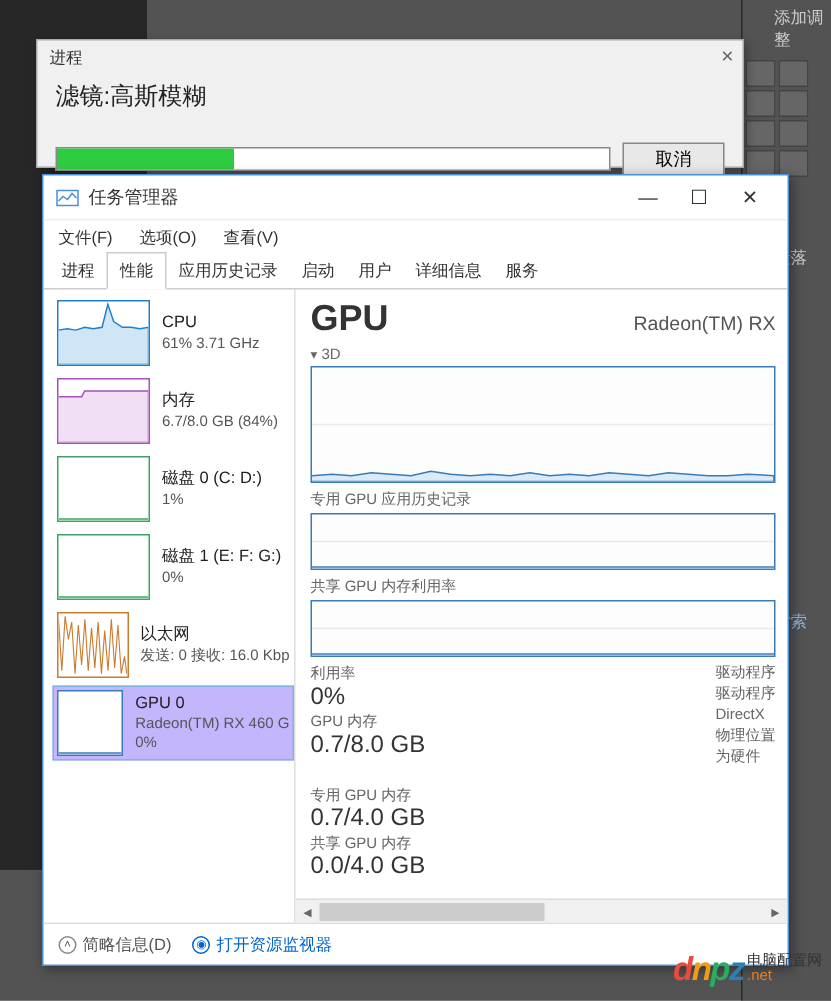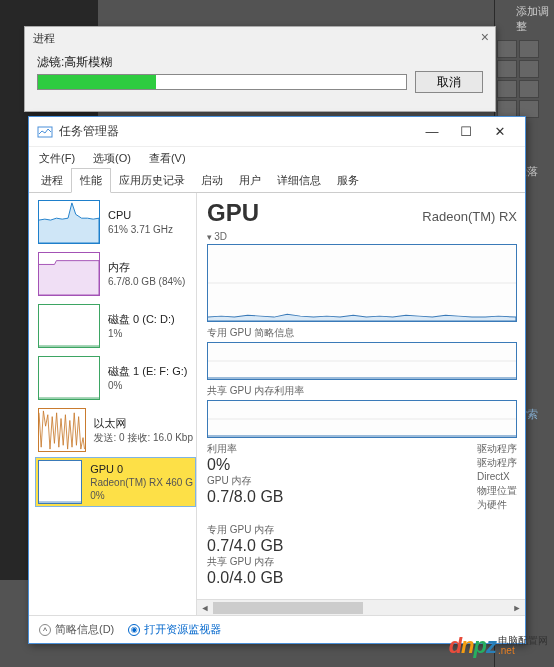--- a/index.html
+++ b/index.html
@@ -11,21 +11,21 @@
 .ps-label { color: #ccc; font-size: 11px; padding: 4px; margin-left: 17px; }
 .ps-icons { display: flex; flex-wrap: wrap; padding: 2px; gap: 2px; }
 .ps-icon { width: 20px; height: 18px; background: #666; border: 1px solid #444; }
 .ps-dark-left { position: absolute; left: 0; top: 0; width: 98px; height: 580px; background: #272727; }
 
 
 .progress-win { position: absolute; left: 24px; top: 26px; width: 472px; height: 86px; background: #f0f0f0; border: 1px solid #aaa; box-shadow: 2px 2px 6px rgba(0,0,0,0.3); }
 .progress-title { font-size: 11px; padding: 4px 8px; color: #333; position: relative; }
 .progress-close { position: absolute; right: 6px; top: 2px; color: #666; font-size: 14px; cursor: pointer; }
 .progress-body { padding: 4px 12px; }
-.progress-label { font-size: 12px; color: #222; margin-bottom: 0; }
+.progress-label { font-size: 16px; color: #222; margin-bottom: 20px; }
 .progress-row { display: flex; align-items: center; gap: 8px; }
 .progress-bar { flex: 1; height: 16px; border: 1px solid #888; background: #fff; position: relative; }
 .progress-fill { position: absolute; left: 0; top: 0; height: 100%; width: 32%; background: #2ecc40; }
 .progress-cancel { width: 68px; height: 22px; border: 1px solid #888; background: #e8e8e8; font-size: 12px; }
 
 
 .tm-win { position: absolute; left: 28px; top: 116px; width: 498px; height: 528px; background: #fff; border: 1px solid #4a90d9; box-shadow: 2px 2px 8px rgba(0,0,0,0.4); display: flex; flex-direction: column; }
 .tm-titlebar { height: 30px; display: flex; align-items: center; padding: 0 8px; border-bottom: 1px solid #eee; }
 .tm-titlebar-icon { width: 16px; height: 16px; margin-right: 6px; display: inline-flex; }
 .tm-title { flex: 1; font-size: 12px; color: #333; }
@@ -36,21 +36,21 @@
 
 .tm-tabs { height: 24px; display: flex; align-items: flex-end; padding: 0 4px; border-bottom: 1px solid #ccc; font-size: 11px; }
 .tm-tab { padding: 4px 8px; color: #333; cursor: pointer; }
 .tm-tab.active { border: 1px solid #ccc; border-bottom: 1px solid #fff; background: #fff; margin-bottom: -1px; }
 
 .tm-body { flex: 1; display: flex; overflow: hidden; }
 
 
 .tm-side { width: 168px; border-right: 1px solid #ddd; overflow-y: auto; padding: 4px 0 4px 6px; }
 .tm-card { display: flex; gap: 8px; height: 50px; padding: 2px; margin-bottom: 2px; border: 1px solid transparent; }
-.tm-card.selected { background: #fde047; border: 1px solid #7fb4e4; }
+.tm-card.selected { background: #c4b5fd; border: 1px solid #7fb4e4; }
 .tm-thumb { width: 62px; height: 44px; border: 1px solid #999; background: #fff; position: relative; overflow: hidden; }
 .tm-thumb svg { width: 100%; height: 100%; }
 .tm-card-text { display: flex; flex-direction: column; justify-content: center; font-size: 11px; line-height: 1.3; }
 .tm-card-title { color: #222; }
 .tm-card-sub { color: #555; font-size: 10px; white-space: nowrap; }
 
 
 .tm-detail { flex: 1; padding: 6px 8px 0 10px; overflow: hidden; position: relative; font-size: 11px; color: #555; }
 .tm-gpu-head { display: flex; justify-content: space-between; align-items: baseline; margin-bottom: 4px; }
 .tm-gpu-title { font-size: 24px; color: #333; font-weight: 700; }
@@ -237,21 +237,21 @@
       </div>
 
       <div class="tm-chart-label"><span style="font-size:9px">▾</span> <span>3D</span></div>
       <div class="tm-chart">
         <svg viewBox="0 0 280 78" preserveAspectRatio="none">
           <line x1="0" y1="39" x2="280" y2="39" stroke="#eaeaea"></line>
           <polyline fill="#dbeaf7" stroke="#3a7ab8" stroke-width="1" points="0,74 12,73 24,74 36,72 48,73 60,74 72,71 84,73 96,74 108,73 120,74 132,72 144,74 156,73 168,74 180,72 192,73 204,74 216,72 228,73 240,74 252,74 264,73 280,74 280,78 0,78"></polyline>
         </svg>
       </div>
 
-      <div class="tm-chart-label">专用 GPU 简略信息</div>
+      <div class="tm-chart-label">专用 GPU 应用历史记录</div>
       <div class="tm-chart small">
         <svg viewBox="0 0 280 38" preserveAspectRatio="none">
             <line x1="0" y1="19" x2="280" y2="19" stroke="#eaeaea"></line>
             <line x1="0" y1="37" x2="280" y2="37" stroke="#3a7ab8" stroke-width="1"></line>
           </svg>
       </div>
 
       <div class="tm-chart-label">共享 GPU 内存利用率</div>
       <div class="tm-chart small">
         <svg viewBox="0 0 280 38" preserveAspectRatio="none">

